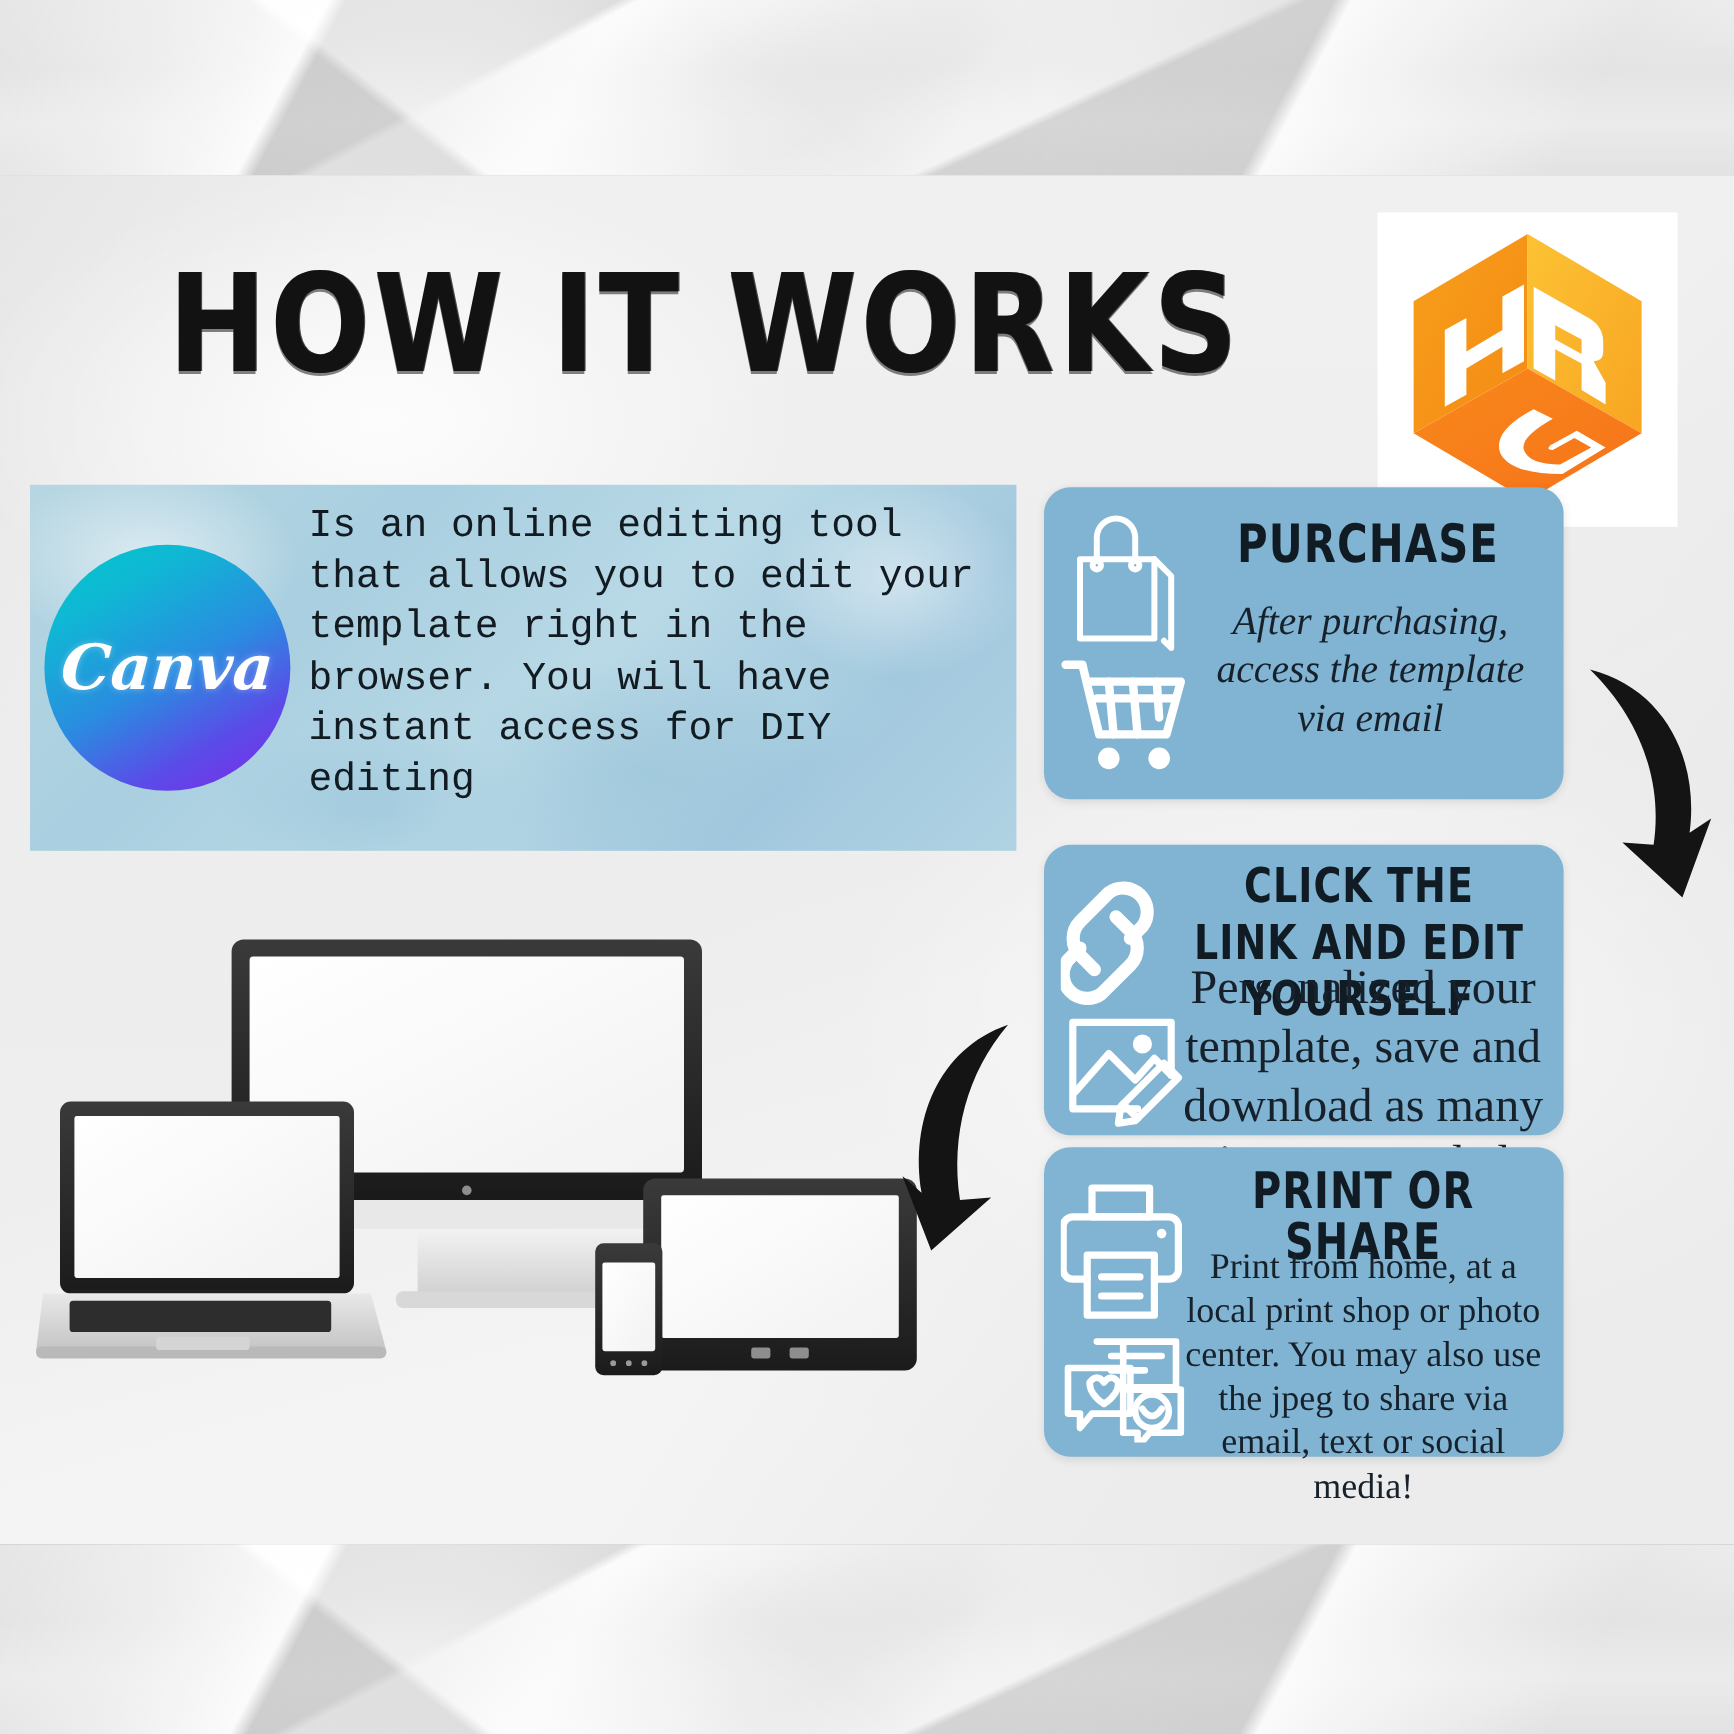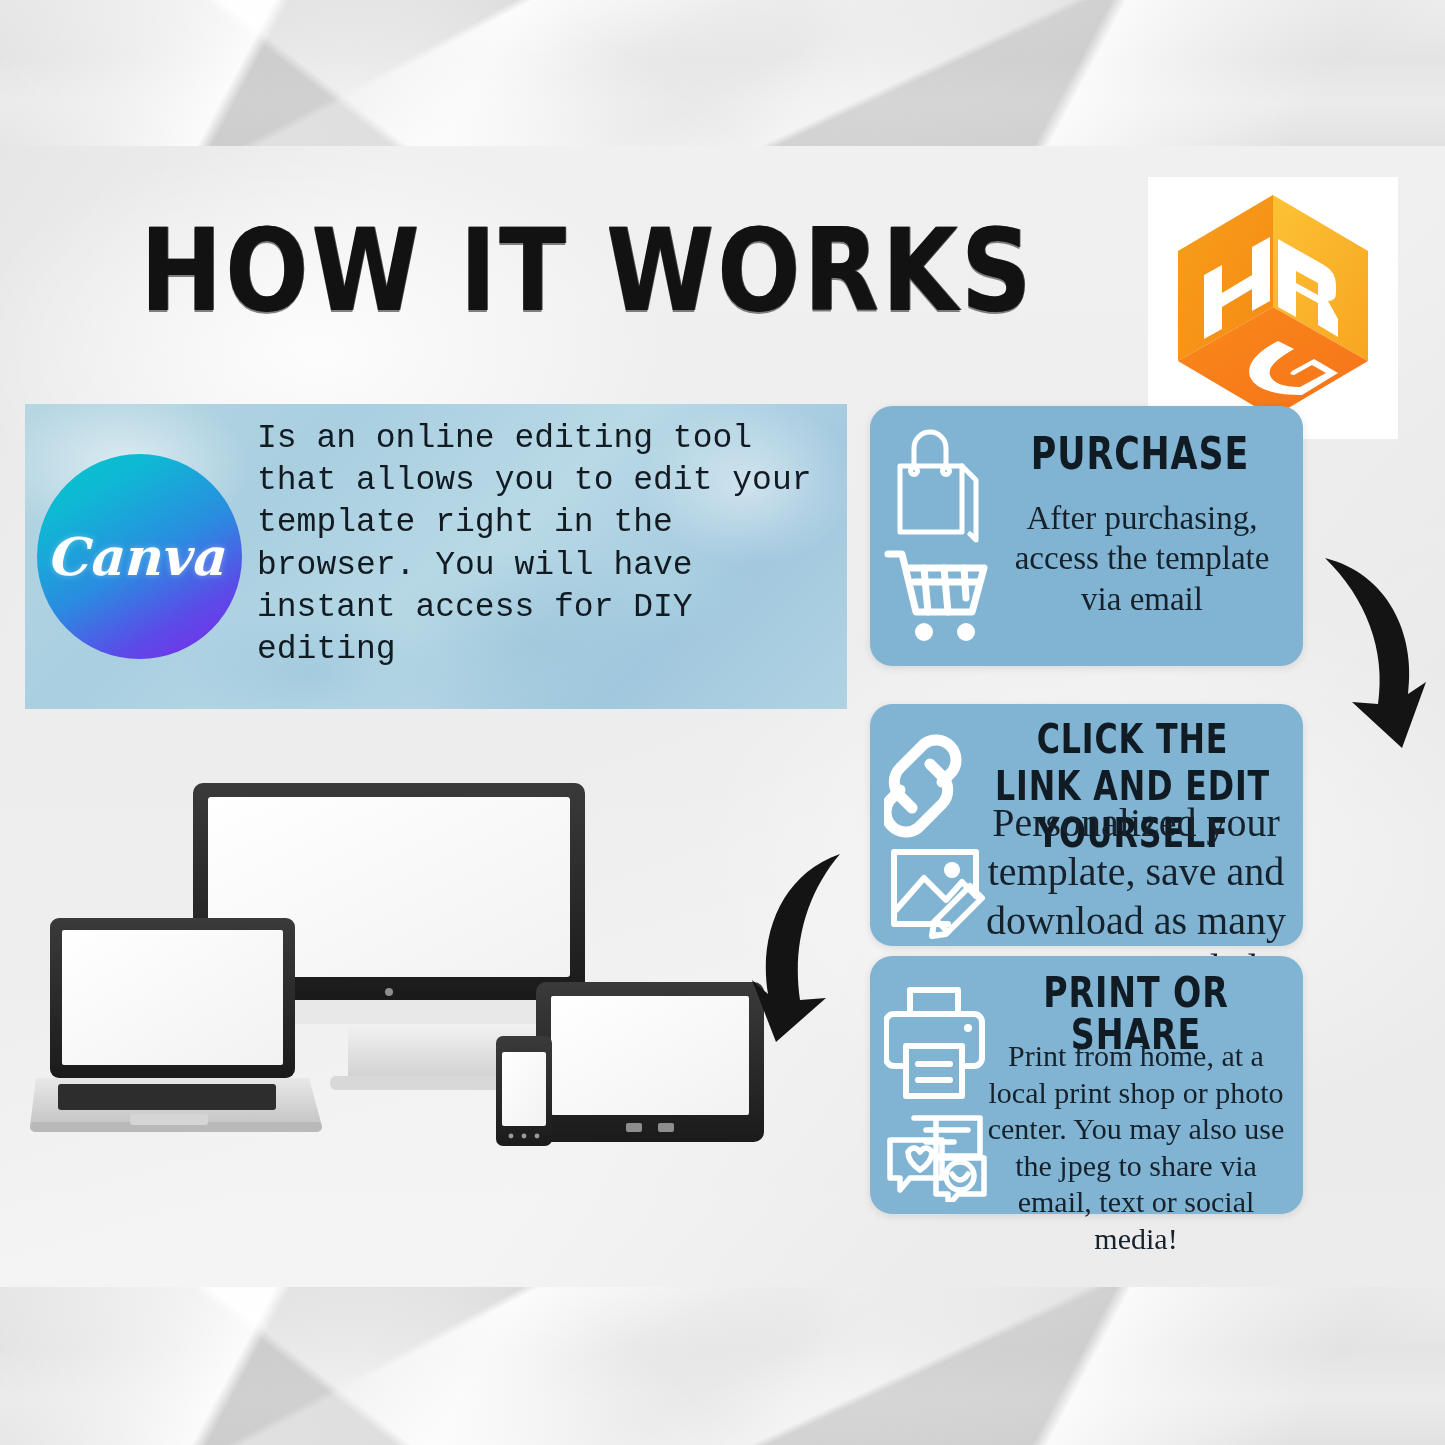--- a/index.html
+++ b/index.html
@@ -143,21 +143,21 @@
   #card-click .card-title    { left: 100px; top: 12px; width: 325px; font-size: 40px; line-height: 1.18; }
   #card-print .card-title    { left: 110px; top: 16px; width: 312px; font-size: 42px; }
 
   .card-body {
     position: absolute;
     font-family: "Liberation Serif", serif;
     color: #16212b;
     text-align: center;
     line-height: 1.22;
   }
-  #card-purchase .card-body { left: 122px; top: 92px; width: 300px; font-size: 33px; }
+  #card-purchase .card-body { left: 122px; top: 92px; width: 300px; font-size: 33px; font-style: italic; }
   #card-click .card-body    { left: 110px; top: 95px; width: 312px; font-size: 40px; }
   #card-print .card-body    { left: 106px; top: 82px; width: 320px; font-size: 30px; }
 
   .card-icons { position: absolute; left: 14px; top: 16px; width: 104px; height: 230px; }
 
   
   .arrow { position: absolute; }
   #arrow-1 { left: 1292px; top: 542px; width: 150px; height: 220px; }
   #arrow-2 { left: 752px; top: 846px; width: 136px; height: 205px; }
 </style>

